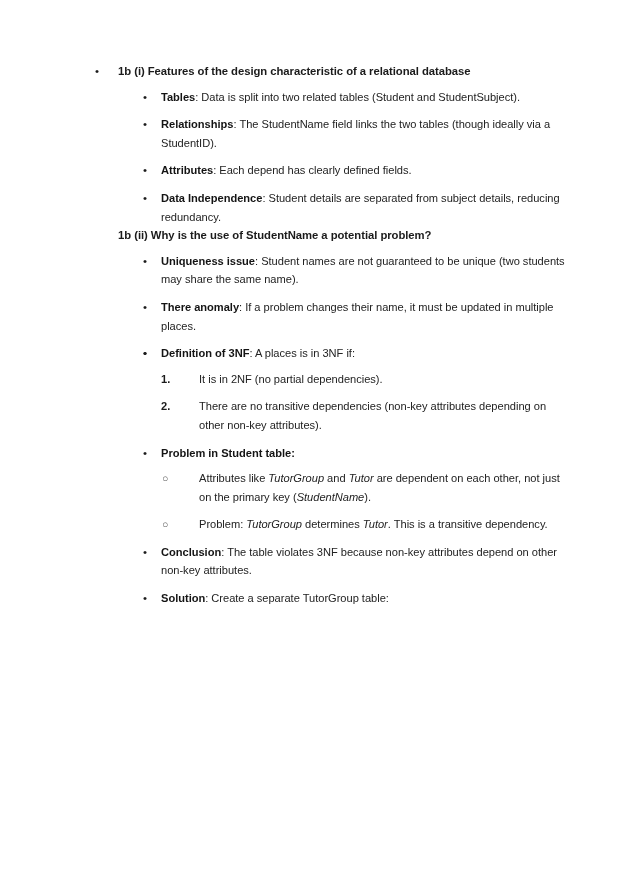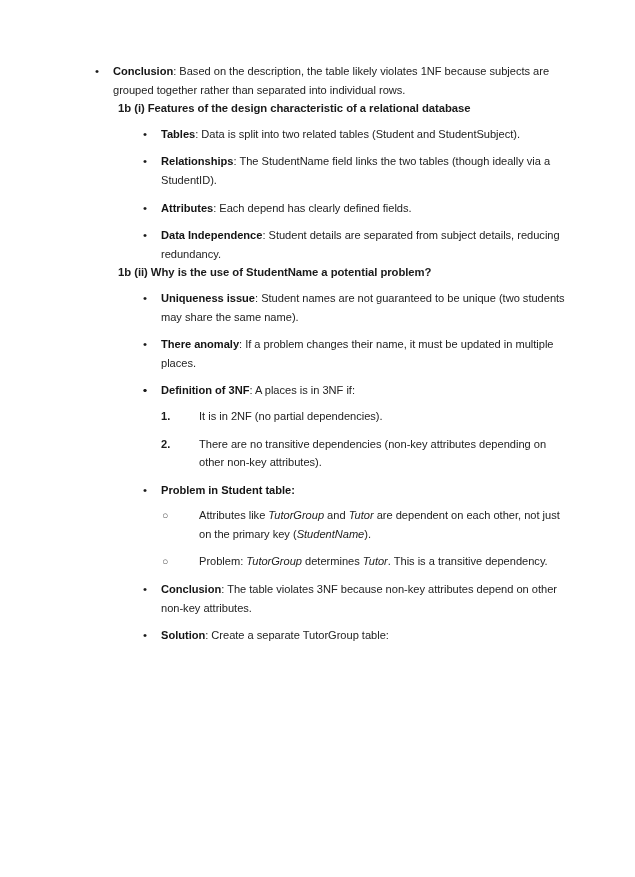--- a/index.html
+++ b/index.html
@@ -146,21 +146,20 @@
 </style>
 </head>
 <body>
 
 <div class="page">
   <div class="doc-body" id="doc-body">
       <div class="bullets-block section">
         <ul class="lvl1">
           <li>
             <span class="marker">•</span>
-            <span class="li-text"><span class="b">Conclusion</span><span class="n">: Based on the description, the table likely violates 1NF because subjects are grouped together rather than separated into individual rows.</span></span>
           </li>
         </ul>
       </div>
       <div class="heading-block section first-heading">
         <h2 class="heading">1b (i) Features of the design characteristic of a relational database</h2>
       </div>
       <div class="bullets-block section">
         <ul class="lvl1">
           <li>
             <span class="marker">•</span>

